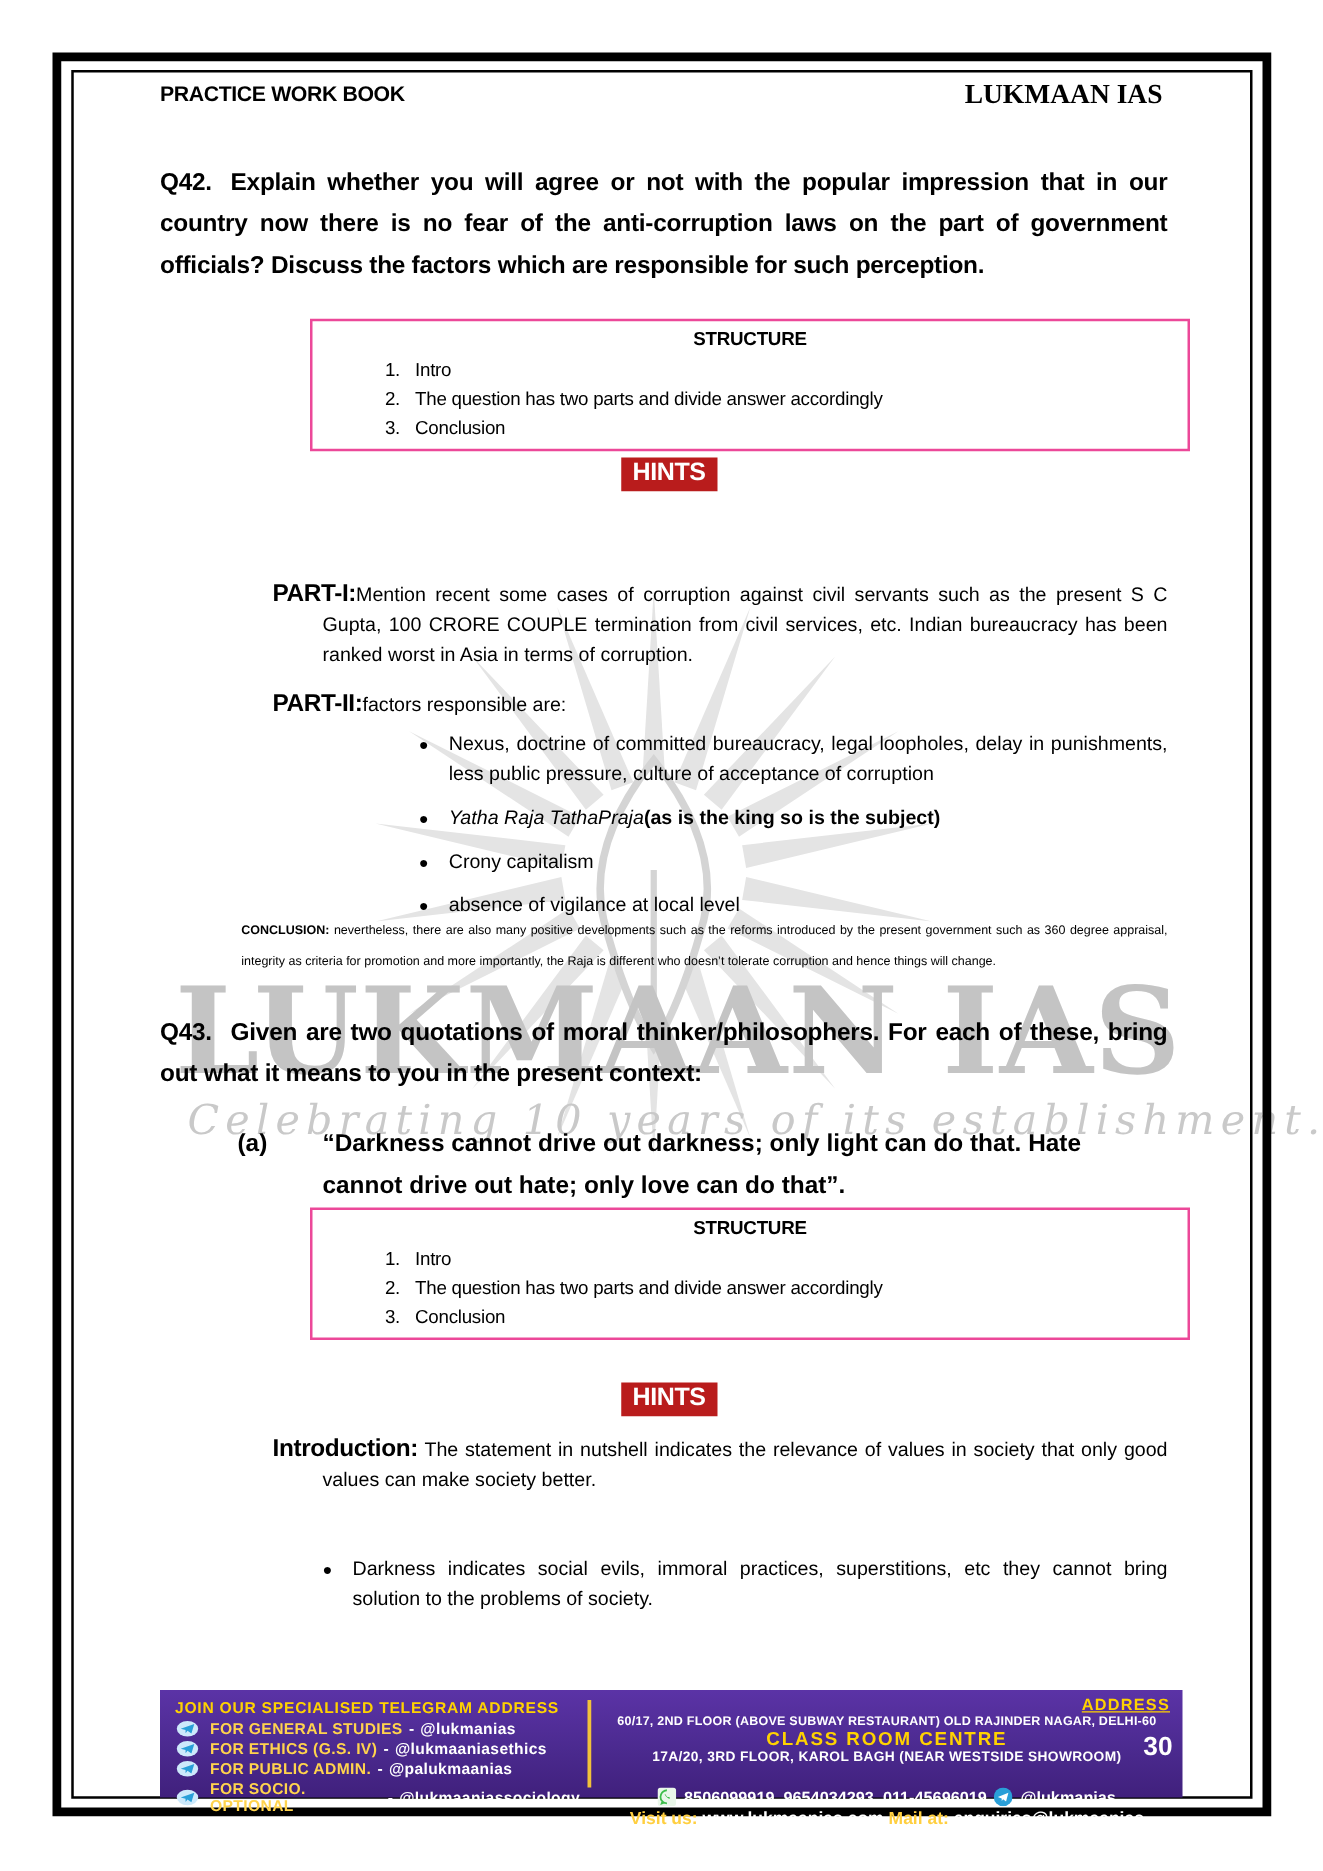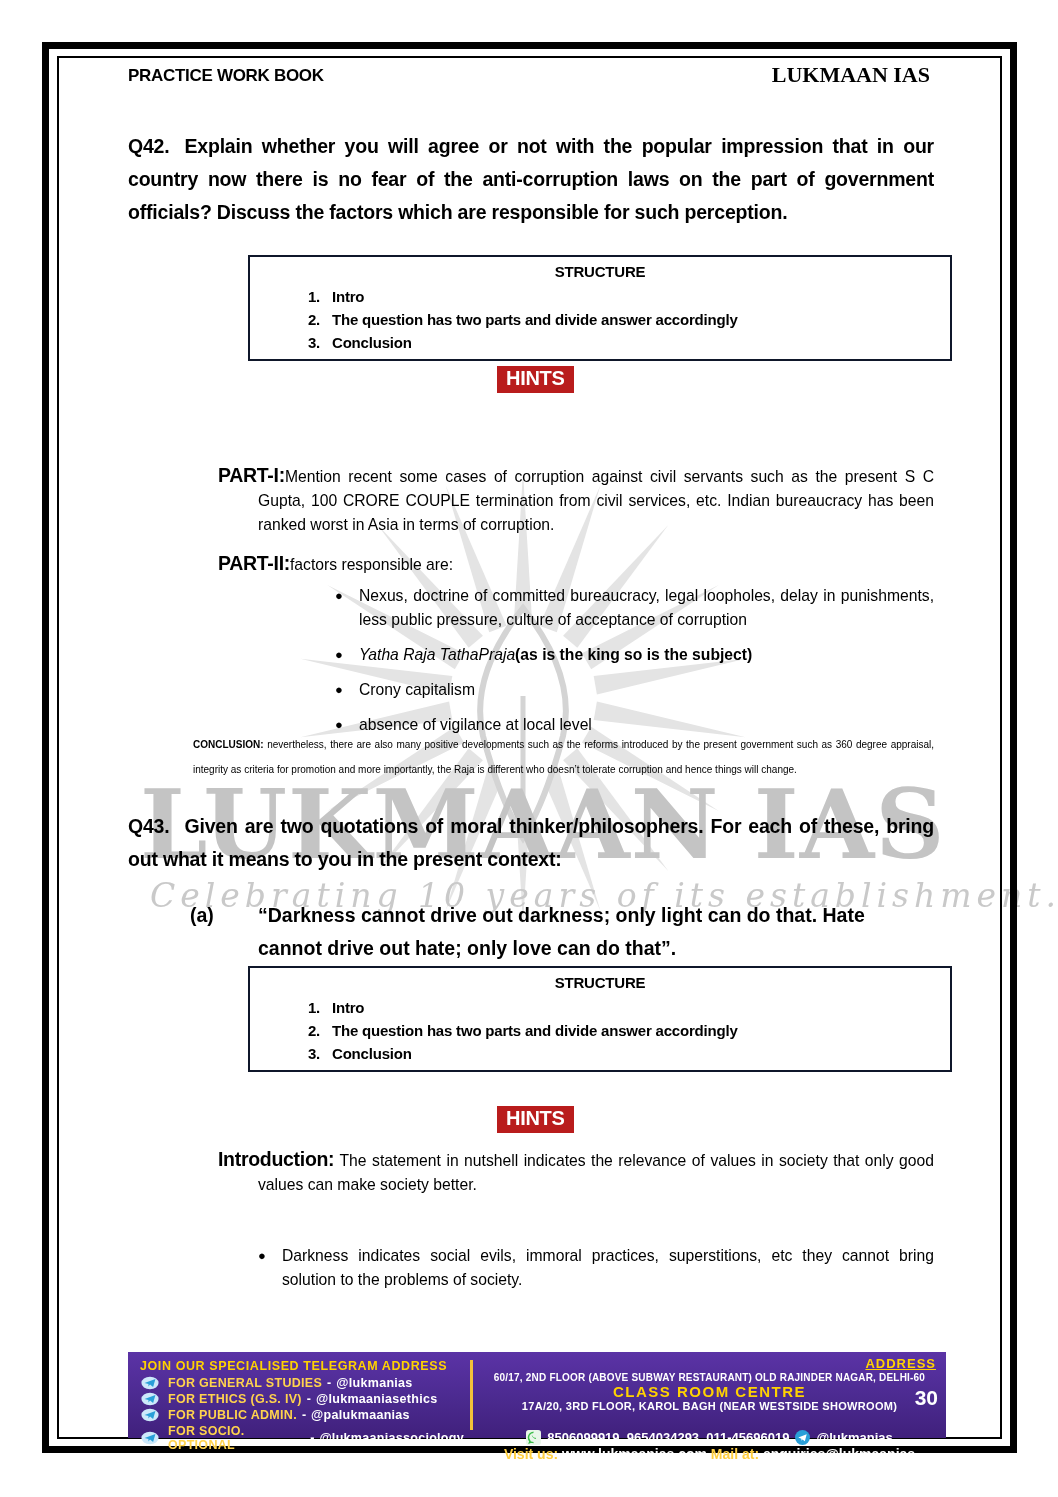--- a/index.html
+++ b/index.html
@@ -12,25 +12,25 @@
   .border-inner { position:absolute; left:57px; top:56px; width:945px; height:1383px; border:2px solid #000; z-index:2; pointer-events:none; }
 
   .hdr-left { position:absolute; left:128px; top:66px; font-size:17px; font-weight:bold; letter-spacing:-0.3px; z-index:3; }
   .hdr-right { position:absolute; right:128px; top:62px; font-family:"Liberation Serif", serif; font-size:22px; font-weight:bold; z-index:3; }
 
   .q-para { position:absolute; left:128px; width:806px; font-weight:bold; font-size:19.5px; line-height:33px; text-align:justify; letter-spacing:-0.2px; z-index:3; }
   #q42-para { top:130px; }
   #q43-para { top:810px; }
   .qnum { margin-right:15px; }
 
-  .structure-box { position:absolute; left:248px; width:704px; height:106px; border:2px solid #0f172a; background:transparent; z-index:3; }
+  .structure-box { position:absolute; left:248px; width:704px; height:106px; border:2px solid #ec4899; background:transparent; z-index:3; }
   #structure-box-1 { top:255px; }
   #structure-box-2 { top:966px; }
   .structure-title { text-align:center; font-weight:bold; font-size:15px; margin-top:6px; letter-spacing:-0.2px; }
-  .structure-box ol { margin:5px 0 0 0; padding-left:74px; font-weight:bold; font-size:15px; line-height:23px; letter-spacing:-0.2px; }
+  .structure-box ol { margin:5px 0 0 0; padding-left:74px; font-weight:normal; font-size:15px; line-height:23px; letter-spacing:-0.2px; }
   .structure-box ol li { padding-left:8px; }
 
   .hints-badge { position:absolute; left:497px; background:#b91c1c; color:#fff; font-weight:bold; font-size:20px; padding:1px 9px 3px 9px; letter-spacing:-0.3px; z-index:3; }
   #hints-1 { top:366px; }
   #hints-2 { top:1106px; }
 
   .hint-para { position:absolute; left:218px; width:716px; font-size:15.7px; line-height:24px; text-align:justify; z-index:3; padding-left:40px; text-indent:-40px; }
   #intro-1 { top:404px; }
   #part1-1 { top:463px; }
   #part2-1 { top:551px; }

